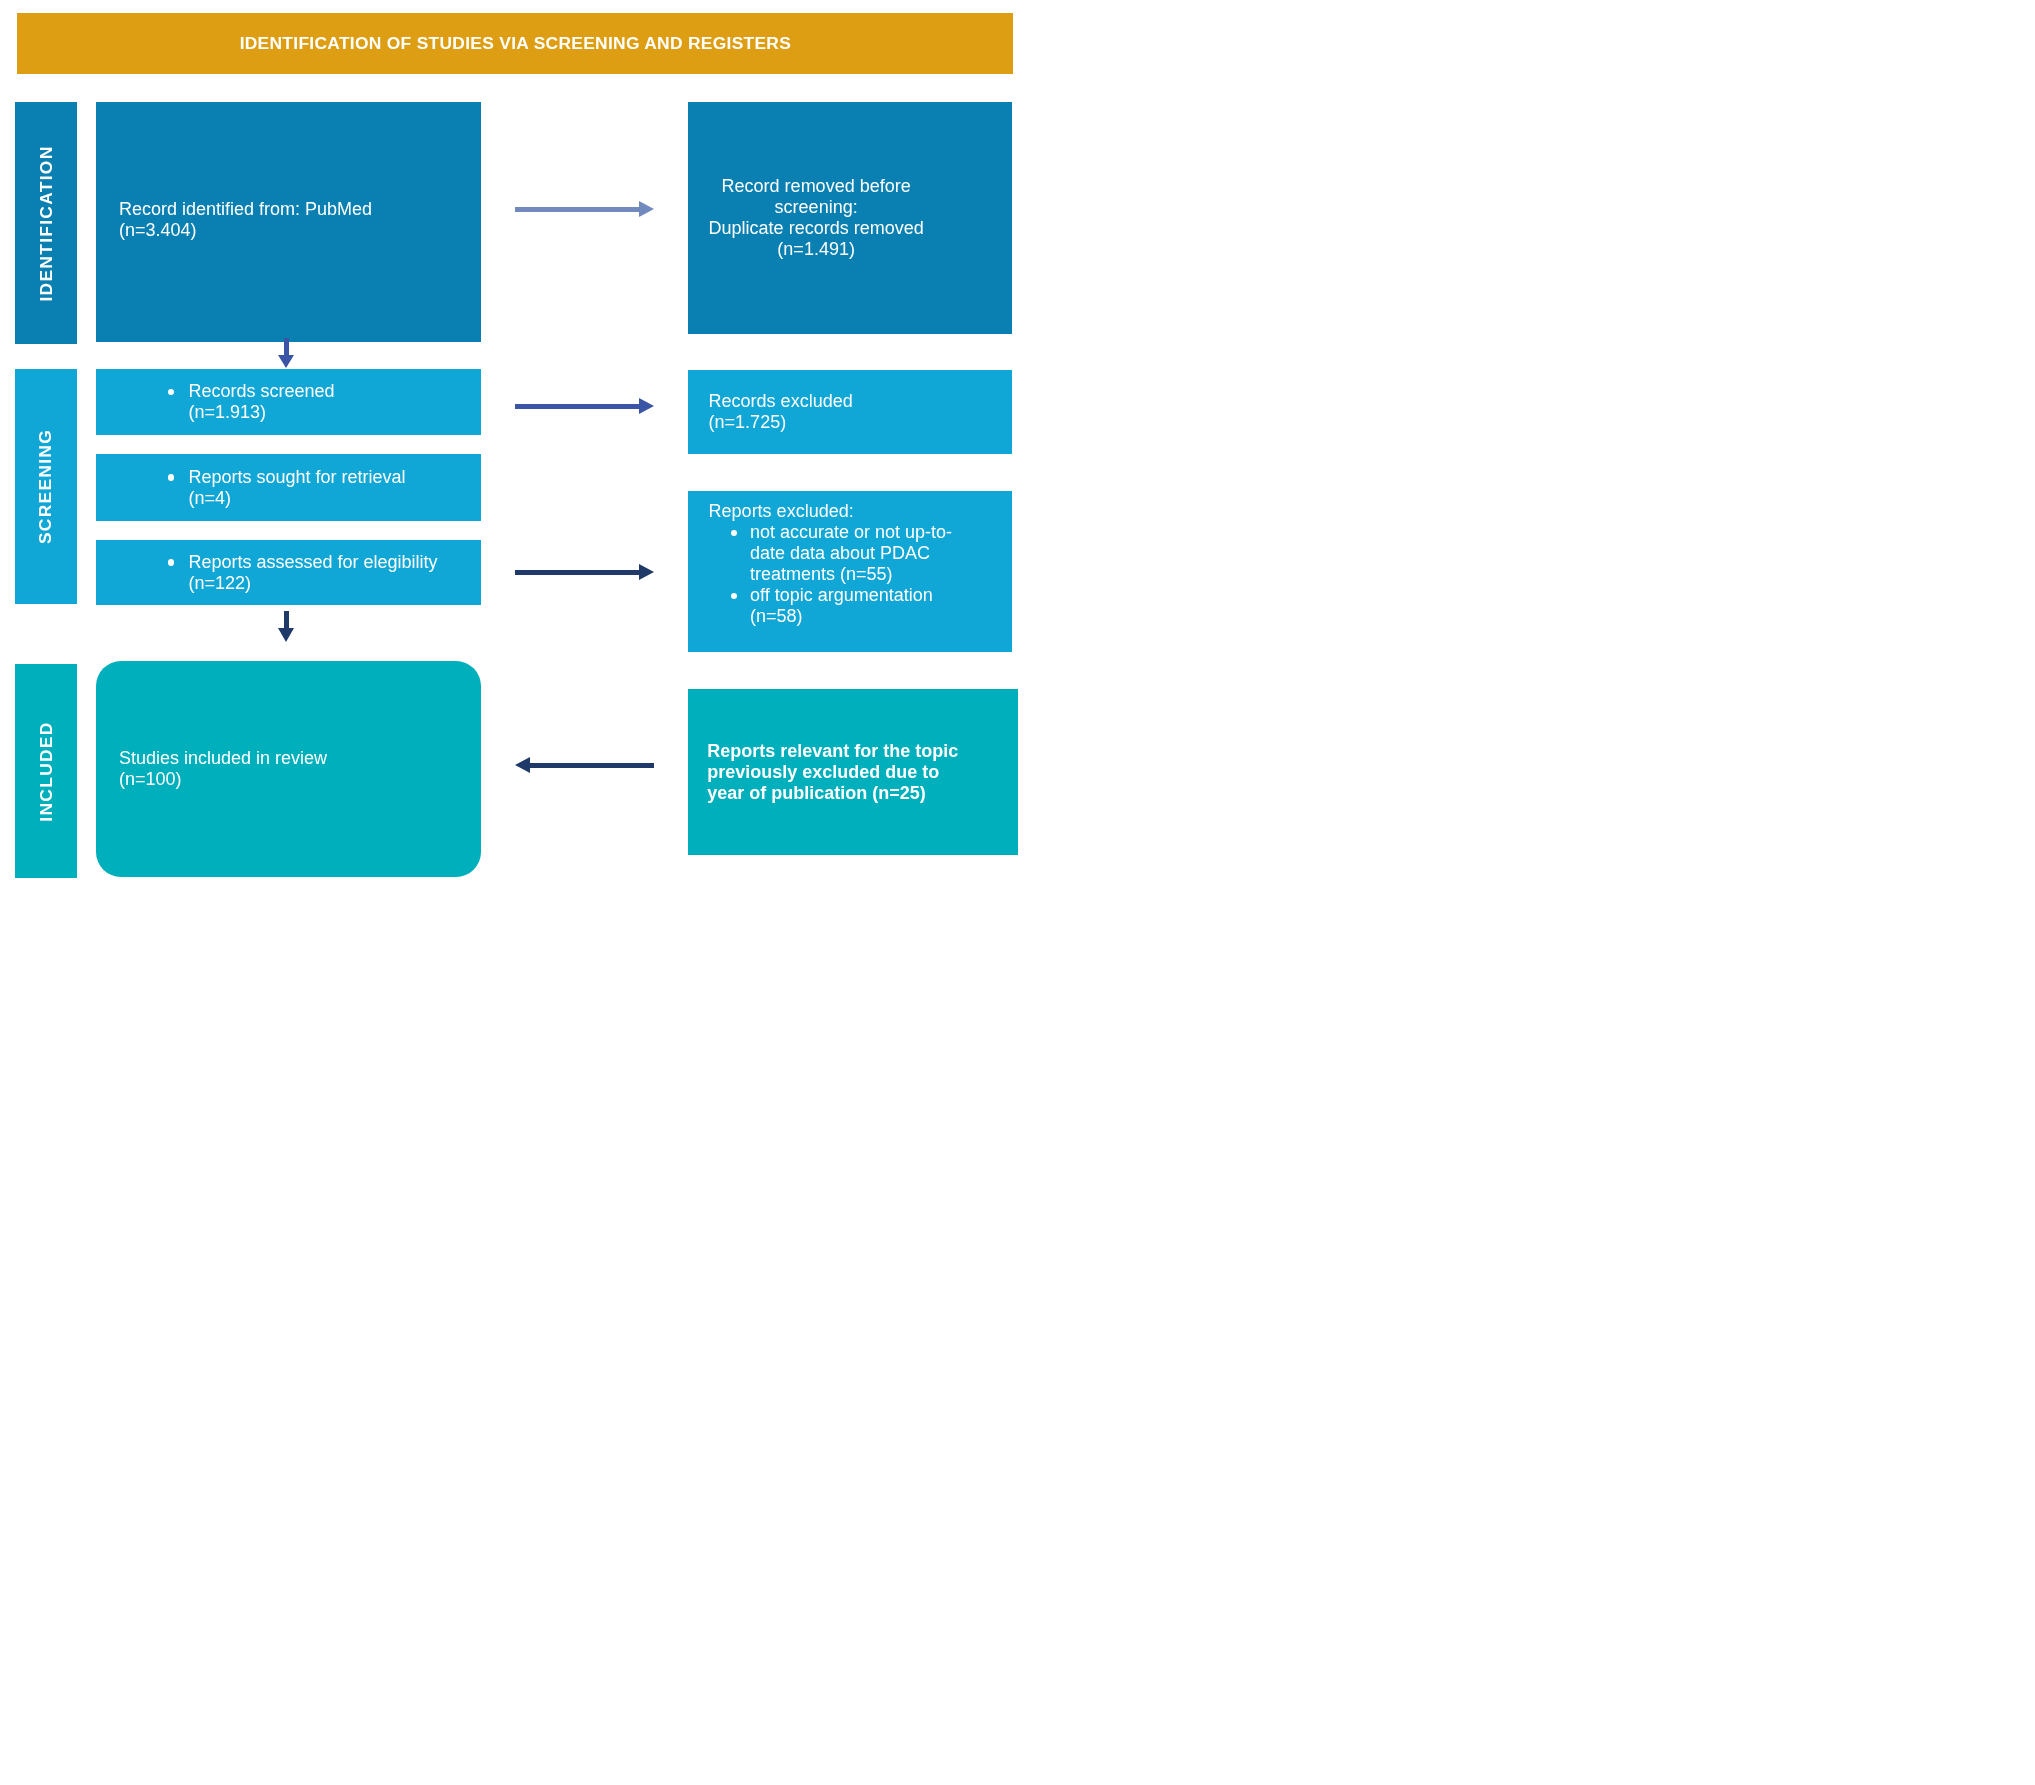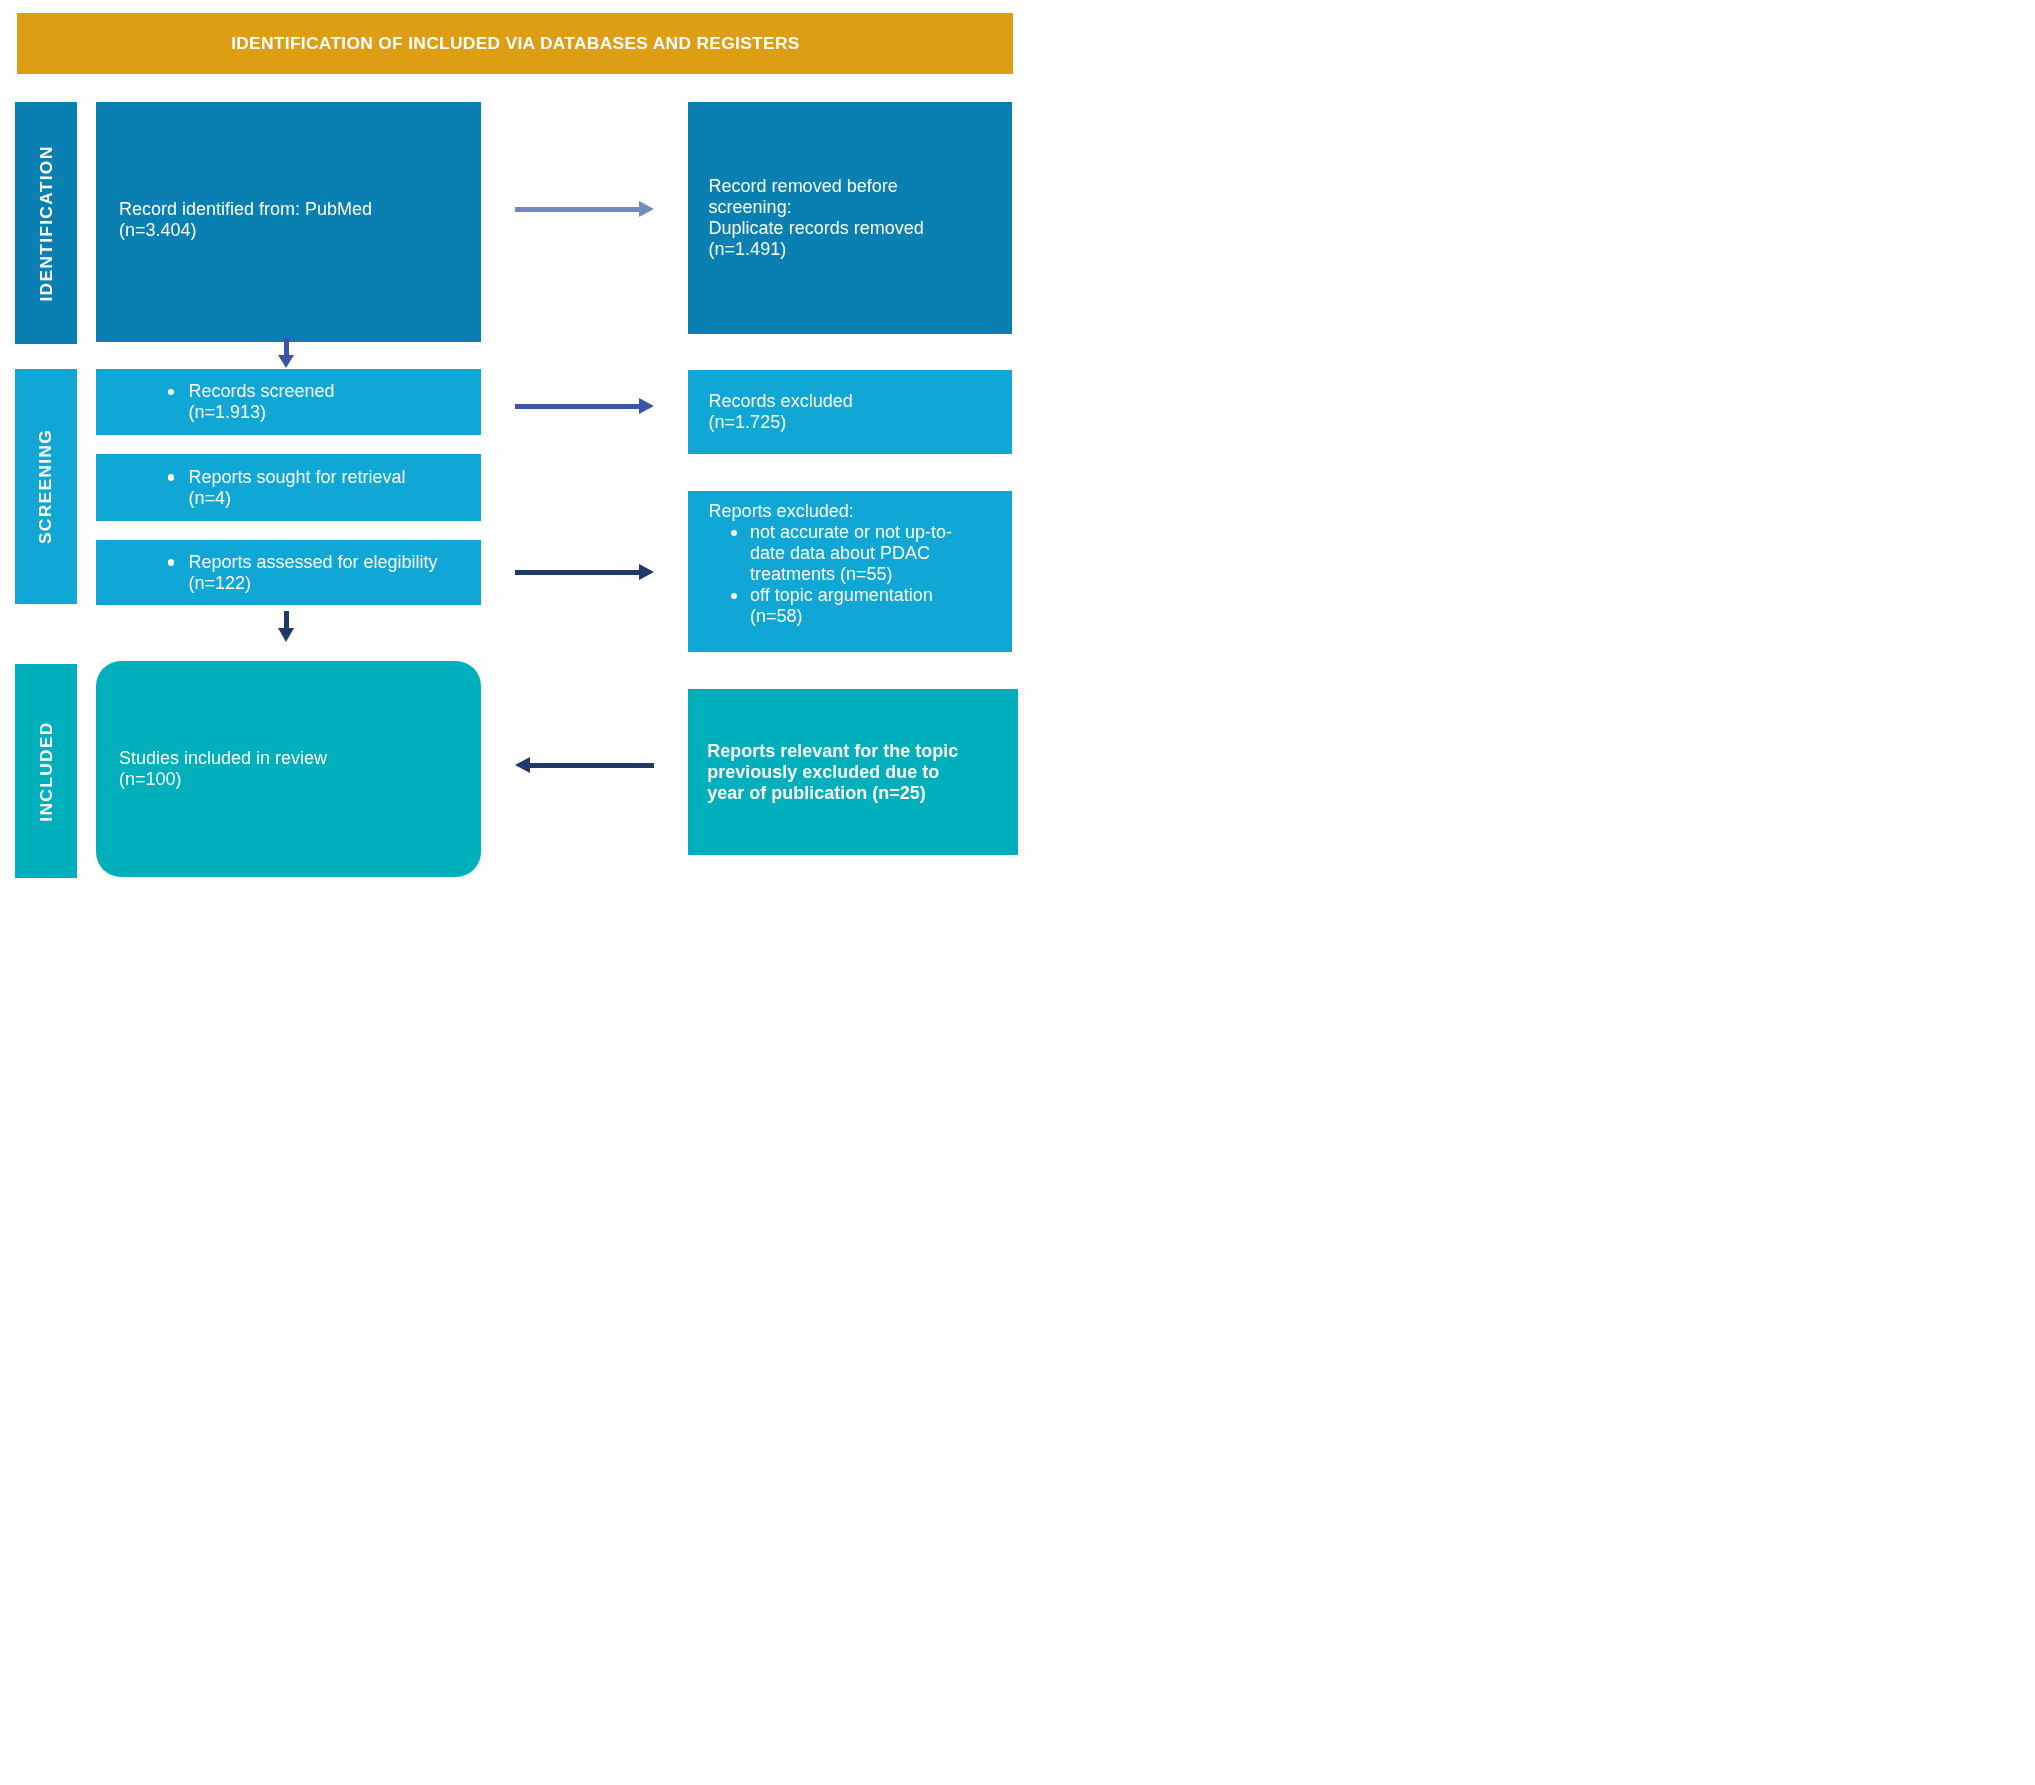--- a/index.html
+++ b/index.html
@@ -39,21 +39,21 @@
   .blue{background:#0A80B2;}
   .cyan{background:#10A6D6;}
   .teal{background:#00AFBC;}
 
   .box-identified{left:96px; top:102px; width:385px; height:240px;
     display:flex; align-items:center; padding-bottom:5px; box-sizing:border-box;}
   .box-identified .txt{padding-left:23px; padding-right:10.3px;}
 
   .box-removed{left:688px; top:102px; width:324px; height:232px;
     display:flex; align-items:center; box-sizing:border-box;}
-  .box-removed .txt{padding-left:20.6px; padding-right:10.3px;}
+  .box-removed .txt{padding-left:20.6px; padding-right:10.3px;text-align:center;}
 
   .box-s1{left:96px; top:369px; width:385px; height:66px;}
   .box-s2{left:96px; top:454px; width:385px; height:67px;}
   .box-s3{left:96px; top:540px; width:385px; height:65px;}
   .bulleted{display:flex; align-items:center; box-sizing:border-box; padding-left:72px;}
   .bullet-row{display:flex; align-items:flex-start;}
   .bullet{
     width:6.4px; height:6.4px; border-radius:50%; background:#ffffff;
     flex:0 0 6.4px; margin-top:7.7px; margin-right:14px;
   }
@@ -107,21 +107,21 @@
   .d2{left:278px; top:611px;}
   .d2 .vstem{height:16.7px; background:#1F3A69;}
   .d2 .head-d{border-top:14px solid #1F3A69;}
 </style>
 </head>
 <body>
 
 <div class="diagram">
 
   <div class="banner">
-    <span>IDENTIFICATION OF INCLUDED VIA DATABASES AND REGISTERS</span>
+    <span>IDENTIFICATION OF STUDIES VIA SCREENING AND REGISTERS</span>
   </div>
 
   <div class="stage-label label-identification">
     <span class="vtext">IDENTIFICATION</span>
   </div>
   <div class="stage-label label-screening">
     <span class="vtext">SCREENING</span>
   </div>
   <div class="stage-label label-included">
     <span class="vtext">INCLUDED</span>

